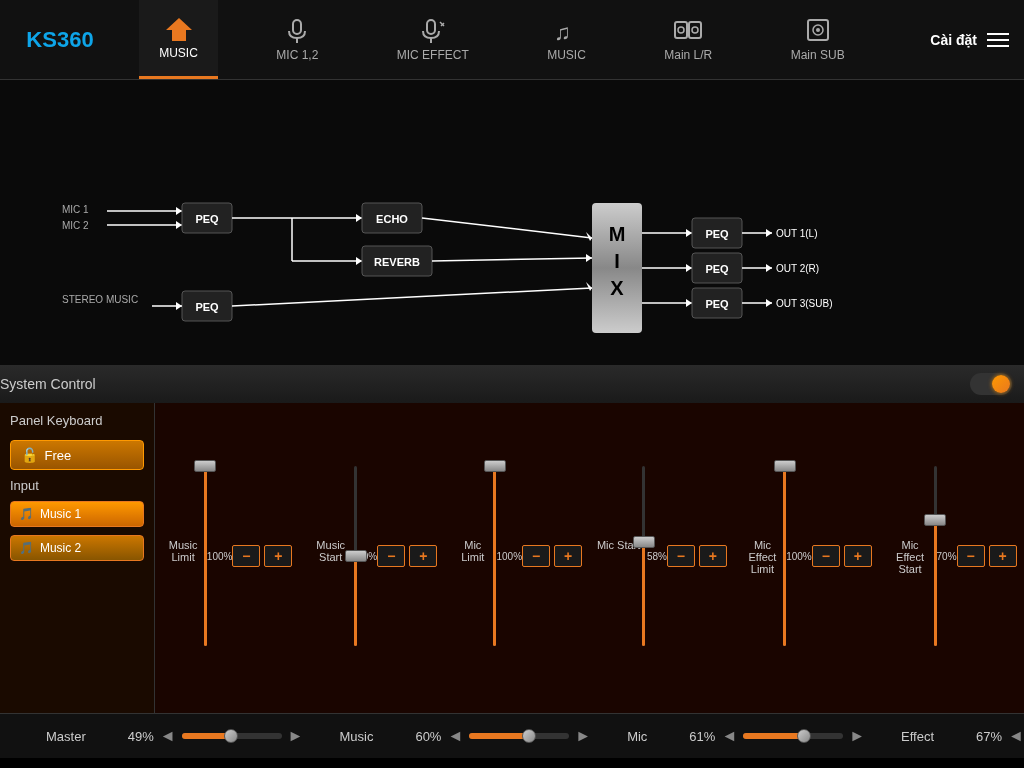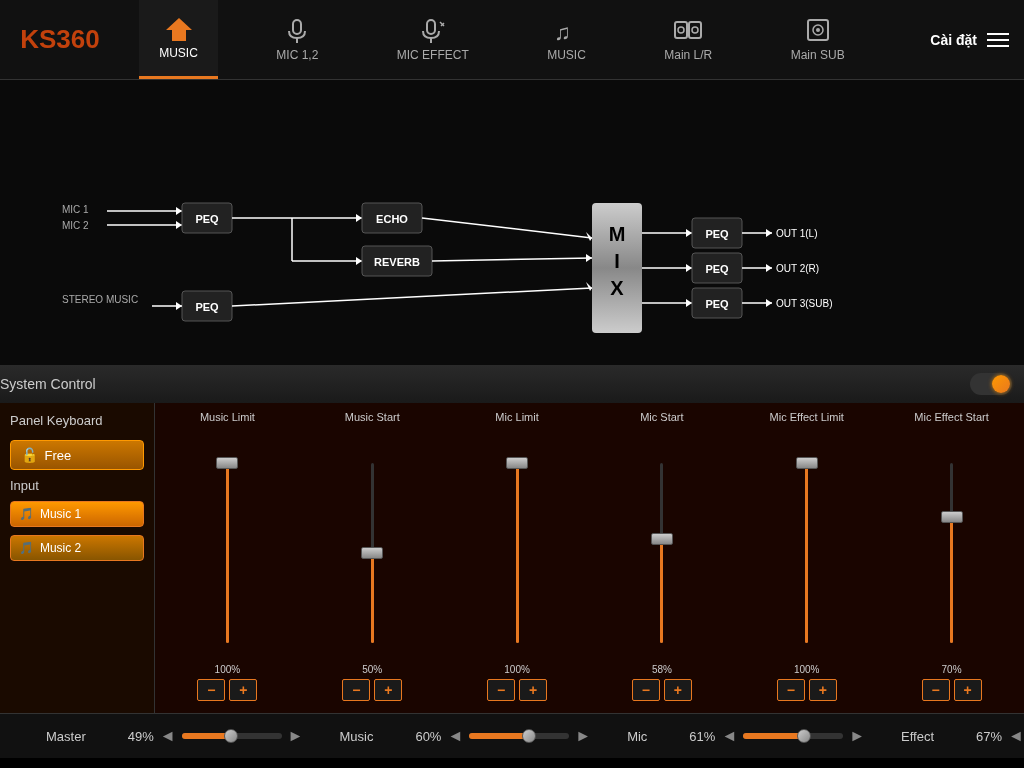--- a/index.html
+++ b/index.html
@@ -6,21 +6,21 @@
     body { width: 1024px; height: 768px; background: #000; font-family: Arial, sans-serif; overflow: hidden; color: #fff; }
 
     
     .top-nav {
       width: 100%; height: 80px; background: #111;
       display: flex; align-items: center;
       border-bottom: 1px solid #333;
     }
     .nav-logo {
       width: 120px; text-align: center;
-      font-size: 26px; font-weight: bold; color: #c2410c;
+      font-size: 22px; font-weight: bold; color: #0ea5e9;
     }
     .nav-items {
       display: flex; flex: 1; justify-content: space-around; align-items: center; height: 100%;
     }
     .nav-item {
       display: flex; flex-direction: column; align-items: center; justify-content: center;
       height: 100%; padding: 0 20px; cursor: pointer; color: #aaa; font-size: 12px;
     }
     .nav-item.active { background: #1a1a1a; color: #fff; border-bottom: 3px solid #e87820; }
     .nav-item svg { margin-bottom: 4px; }
@@ -90,21 +90,21 @@
       width: 100%;
     }
     .input-btn.active { background: linear-gradient(to bottom, #ff9900, #cc6600); }
 
     
     .sliders-panel {
       flex: 1; display: flex; align-items: flex-start; justify-content: space-around;
       padding: 8px 0 0; background: #1a0500;
     }
     .slider-col {
-      display: flex; flex-direction: column; align-items: center;
+      display: flex; flex-direction: row; align-items: center;
       width: 130px; height: 290px;
     }
     .slider-title { font-size: 11px; color: #ccc; text-align: center; margin-bottom: 6px; height: 28px; }
     .slider-track-container {
       flex: 1; display: flex; align-items: center; justify-content: center;
       position: relative; width: 20px;
     }
     .slider-track {
       width: 3px; height: 180px; background: #333; border-radius: 2px;
       position: relative;

